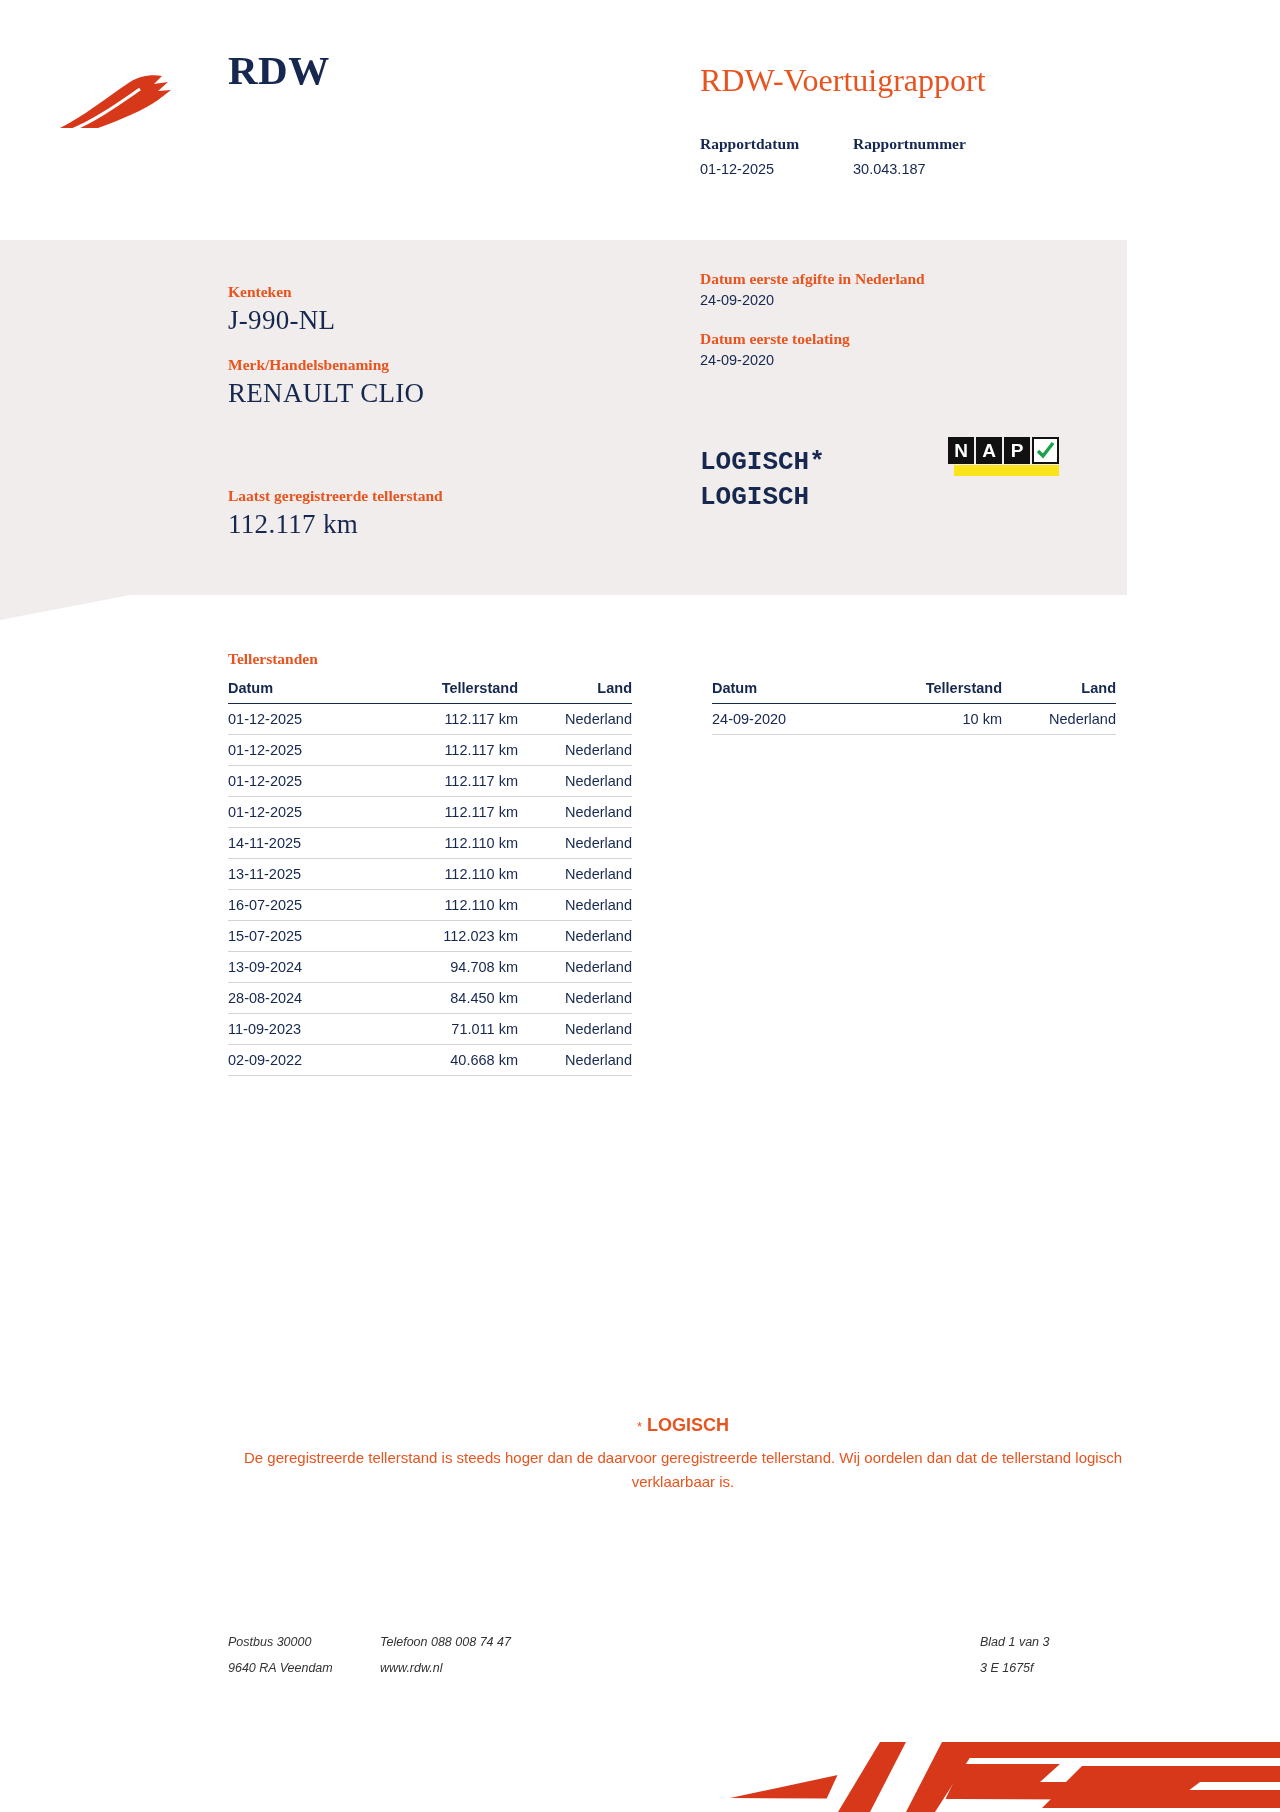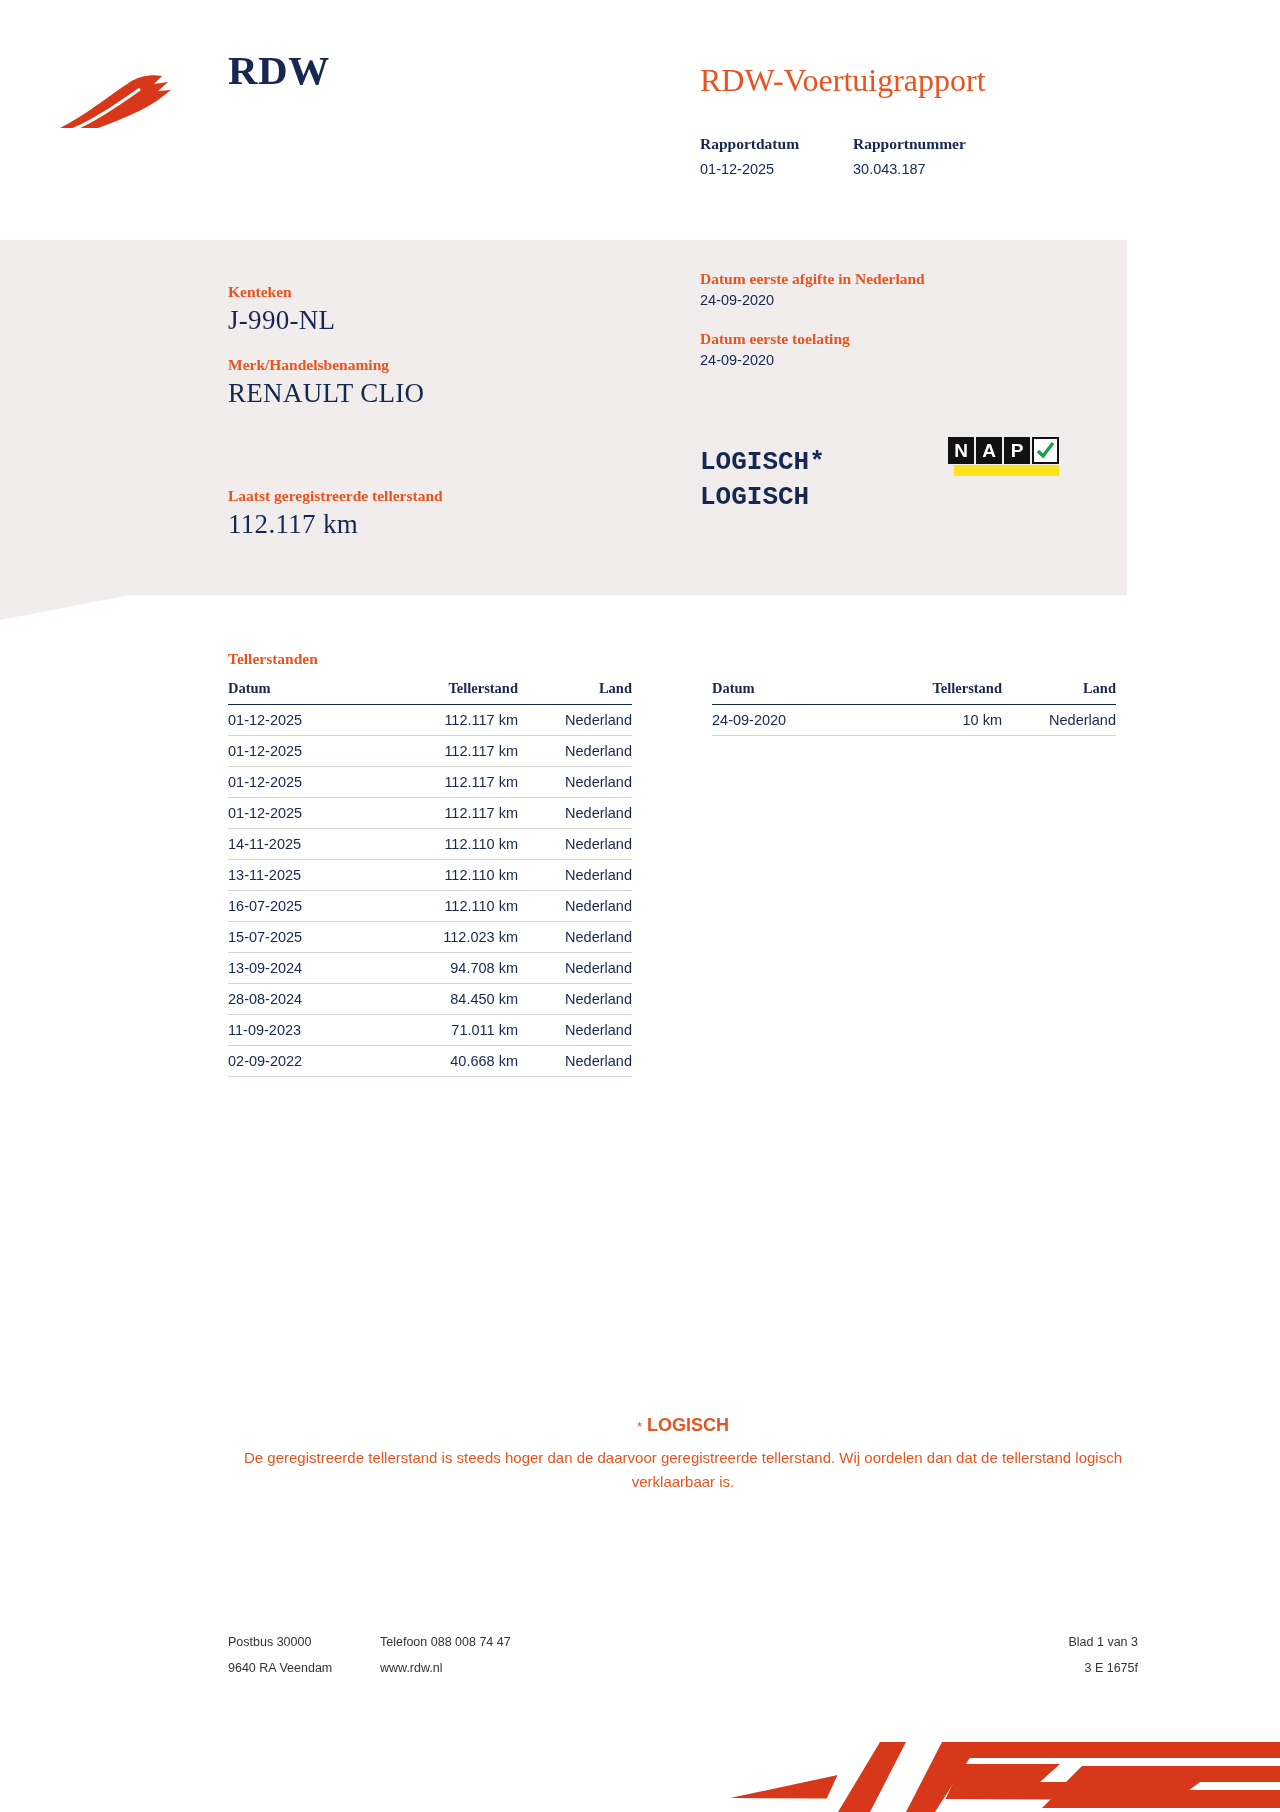--- a/index.html
+++ b/index.html
@@ -190,21 +190,21 @@
   }
   table.odo {
     position: absolute;
     border-collapse: collapse;
     font-size: 14.5px;
     color: #16284f;
   }
   table.odo.left  { left: 228px; top: 676px; width: 404px; }
   table.odo.right { left: 712px; top: 676px; width: 404px; }
   table.odo th {
-    font-family: Liberation Serif, serif;
+    font-family: Liberation Sans, sans-serif;
     font-weight: bold;
     font-size: 14.5px;
     padding: 4px 0 7px 0;
     border-bottom: 1.5px solid #16284f;
     color: #16284f;
   }
   table.odo td {
     padding: 7px 0 7px 0;
     border-bottom: 1px solid #d8d3d1;
   }
@@ -234,28 +234,29 @@
   }
 
   
   .footer {
     position: absolute;
     left: 228px;
     top: 1635px;
     width: 910px;
     font-size: 12.5px;
     color: #333333;
+    font-style: italic;
   }
   .footer-row {
     display: flex;
     margin-bottom: 12px;
   }
   .footer-c1 { width: 152px; }
   .footer-c2 { width: 600px; }
-  .footer-c3 { flex: 1; text-align: right; }
+  .footer-c3 { flex: 1; }
 
   .footer-swoosh {
     position: absolute;
     left: 730px;
     top: 1742px;
     width: 550px;
     height: 70px;
     overflow: hidden;
   }
 </style>

